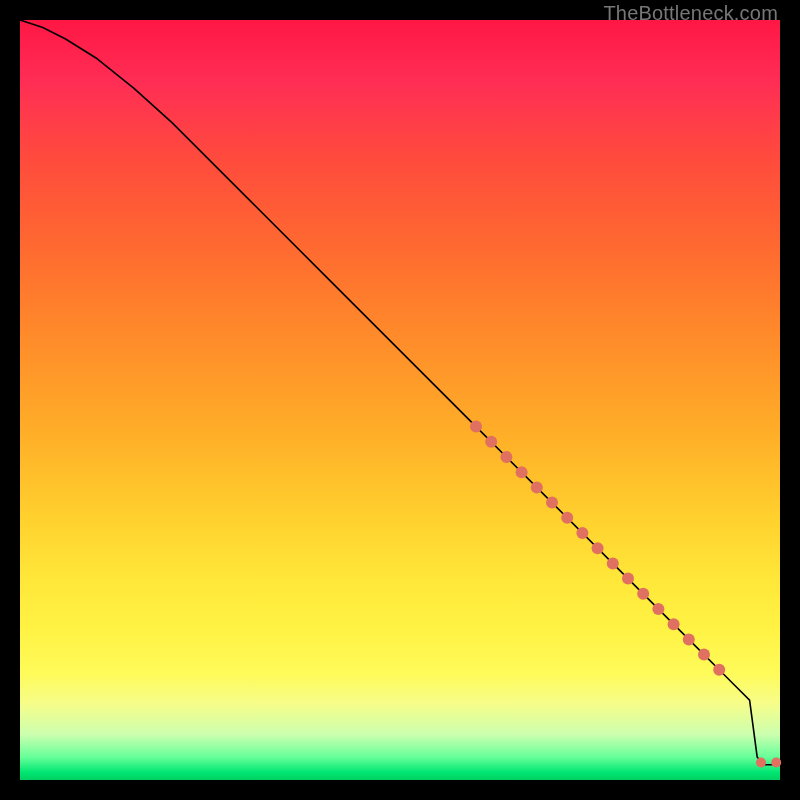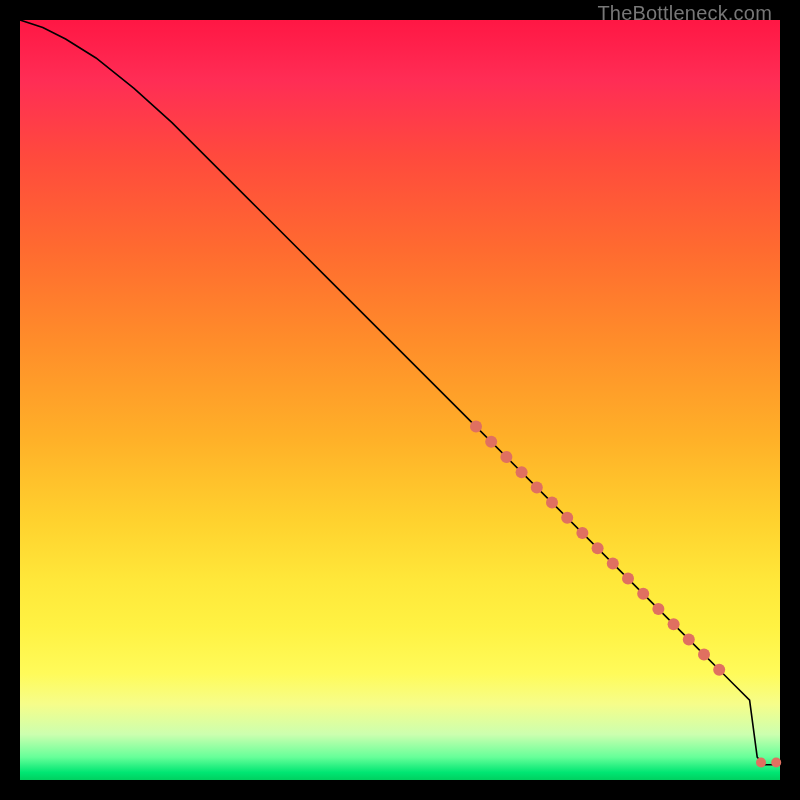--- a/index.html
+++ b/index.html
@@ -38,21 +38,21 @@
       #f6fd8a 90%,
       #ccffaf 94%,
       #66ff99 97%,
       #00e673 99%,
       #00d060 100%
     );
   }
   .watermark {
     position: absolute;
     top: 2px;
-    right: 28px;
+    right: 22px;
     color: #777;
     font-size: 20px;
     font-weight: 500;
     letter-spacing: 0.2px;
     user-select: none;
   }
   svg.curve {
     position: absolute;
     left: 0;
     top: 0;

